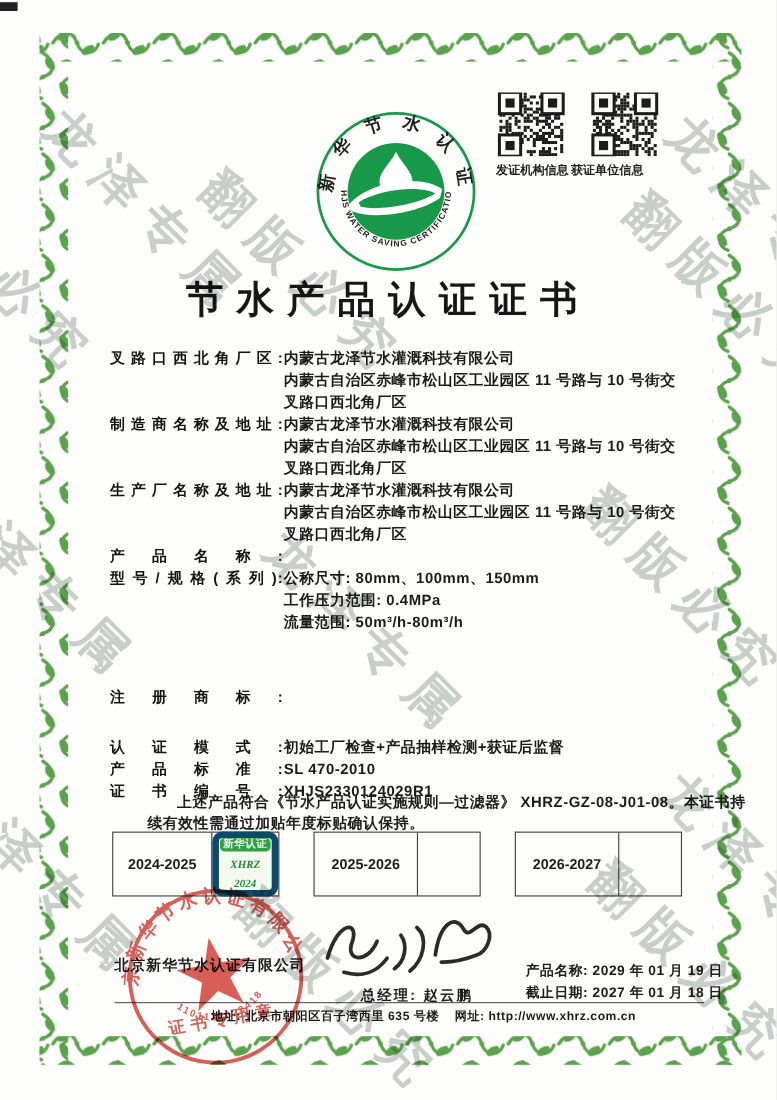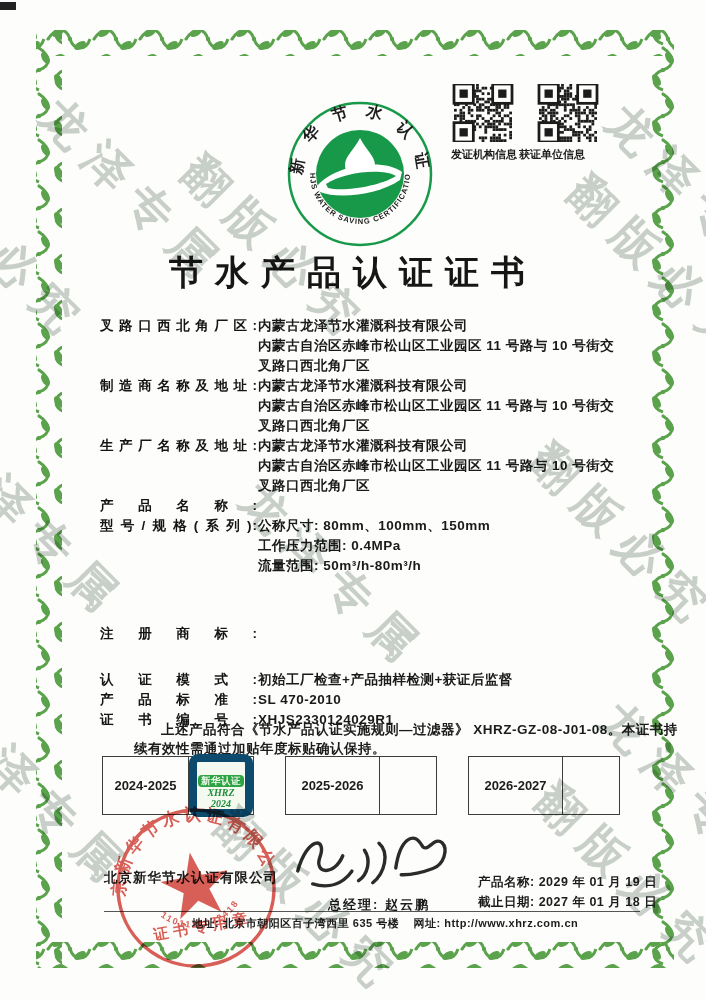--- a/index.html
+++ b/index.html
@@ -23,22 +23,22 @@
   .fvals{flex:1;font-weight:600;letter-spacing:0.5px;color:#1a1a1a;}
   .gap48{margin-top:48px;} .gap26{margin-top:26px;}
   .para{position:absolute;left:98px;top:720px;width:552px;font-size:13.5px;line-height:19px;
         font-weight:700;text-indent:2em;letter-spacing:0.5px;z-index:3;margin-left:36px;}
   
   .year-row{position:absolute;left:102px;top:756px;display:flex;gap:31px;z-index:3;}
   .ybox{width:150px;height:57px;border:1.4px solid #3d3d3d;display:flex;}
   .ycell{width:93px;display:flex;align-items:center;justify-content:center;font-size:13px;
          font-weight:600;border-right:1.4px solid #3d3d3d;}
   .scell{flex:1;display:flex;align-items:center;justify-content:center;}
-  .sticker{width:48px;height:47px;border:8px solid #0c4a6e;border-radius:9px;background:#f4faf0;
-           display:flex;flex-direction:column;align-items:center;justify-content:flex-end;}
+  .sticker{width:48px;height:47px;border:6px solid #0c4a6e;border-radius:9px;background:#f4faf0;
+           display:flex;flex-direction:column;align-items:center;justify-content:space-between;}
   .stk1{background:#2ea344;color:#f2fbee;font-size:9.5px;font-weight:700;border-radius:4px;
         padding:0 3px;line-height:12px;letter-spacing:0.5px;}
   .stk2{color:#1f8c38;font-size:10px;font-weight:700;font-style:italic;line-height:11px;
         font-family:"Liberation Serif","DejaVu Serif",serif;}
   .stk3{color:#1f8c38;font-size:10px;font-weight:700;font-style:italic;line-height:11px;
         font-family:"Liberation Serif","DejaVu Serif",serif;}
   
   .company-black{position:absolute;left:104px;top:869px;font-size:13.5px;font-weight:800;
                  letter-spacing:1px;z-index:4;}
   .manager{position:absolute;left:328px;top:896px;font-size:13px;font-weight:700;letter-spacing:2px;z-index:4;}

